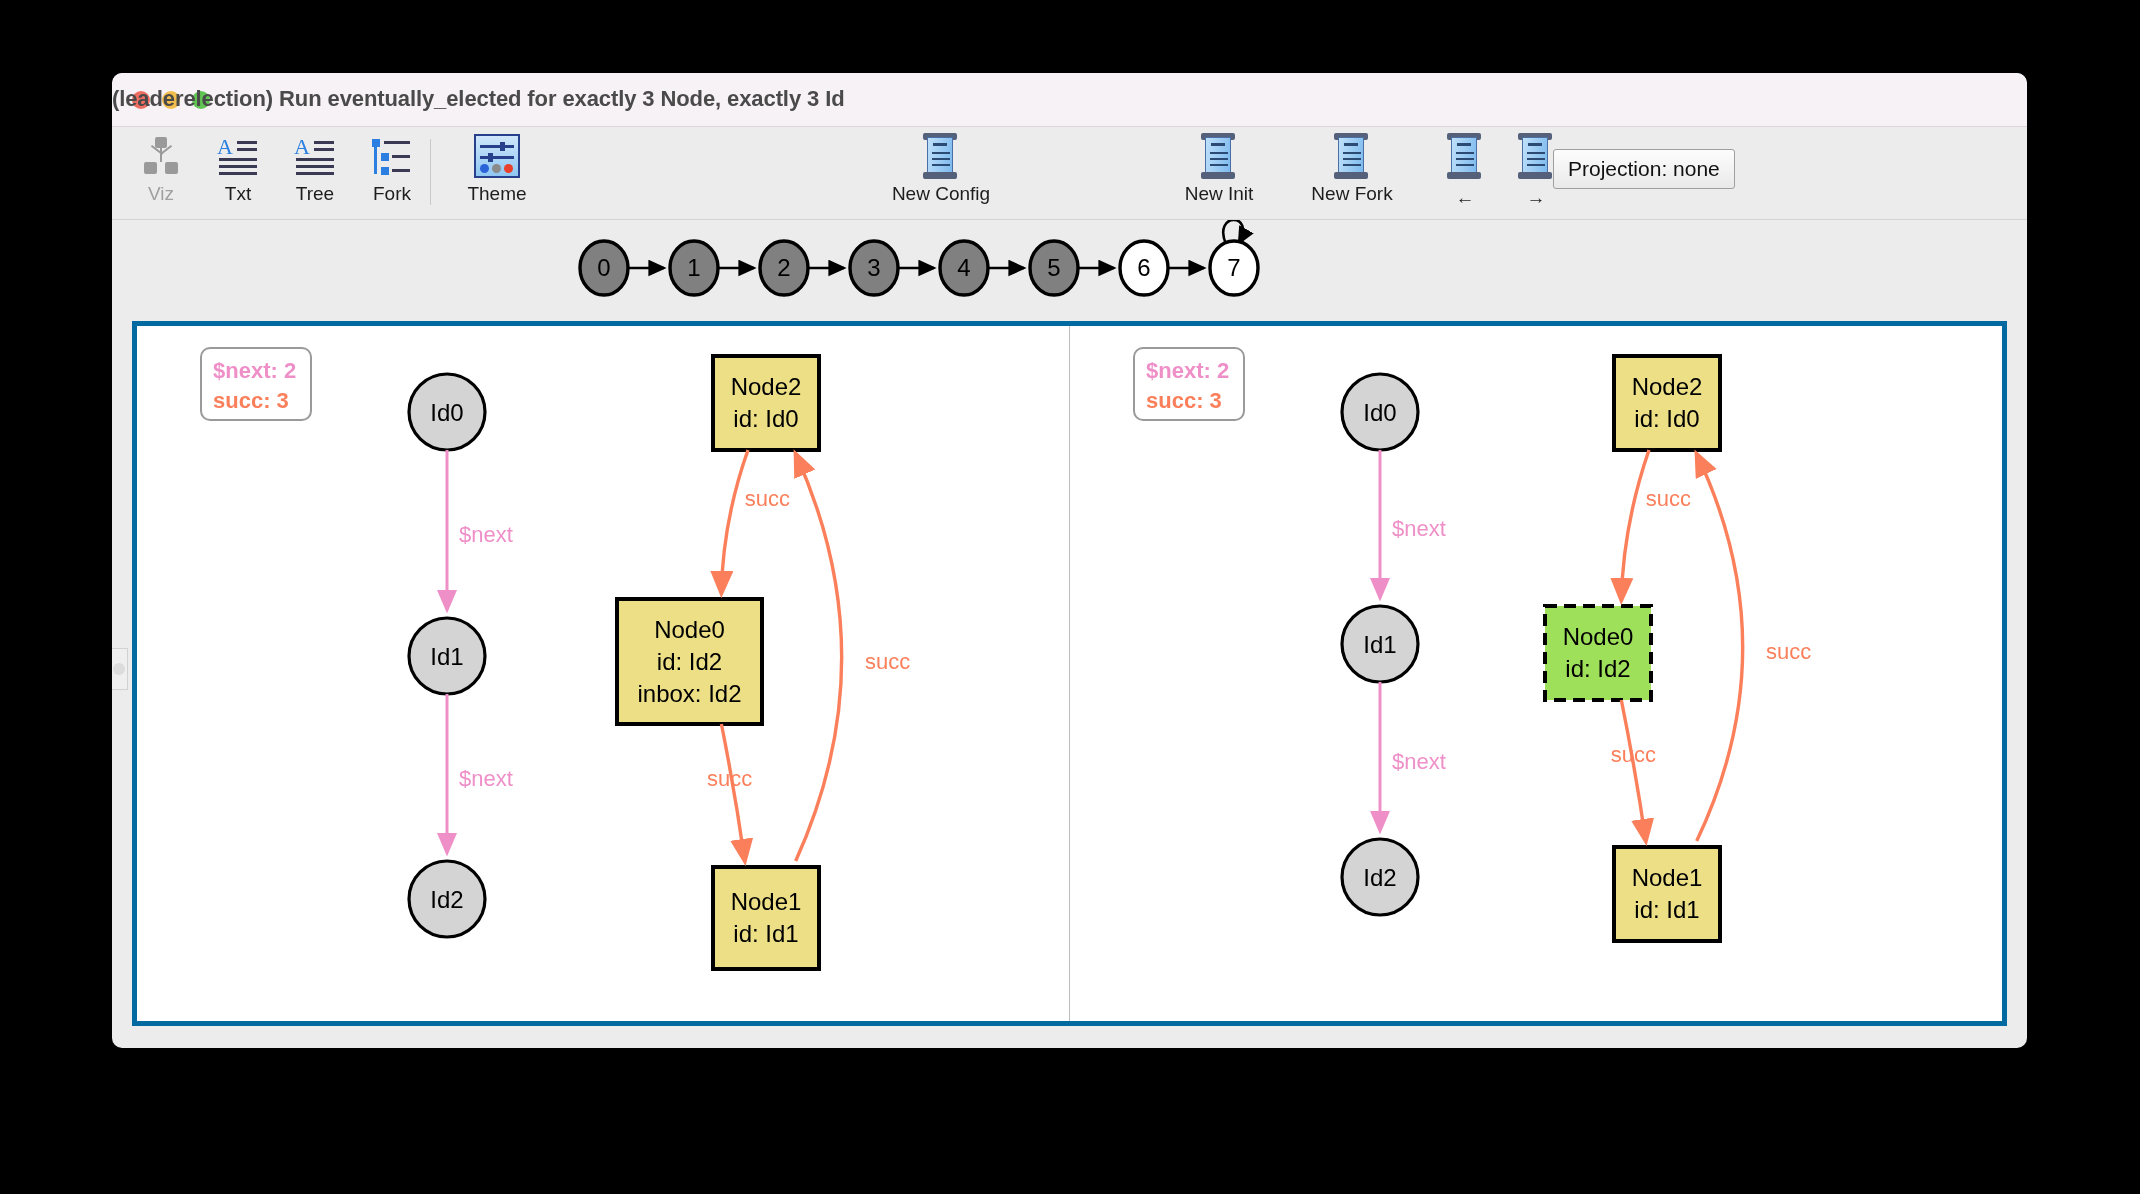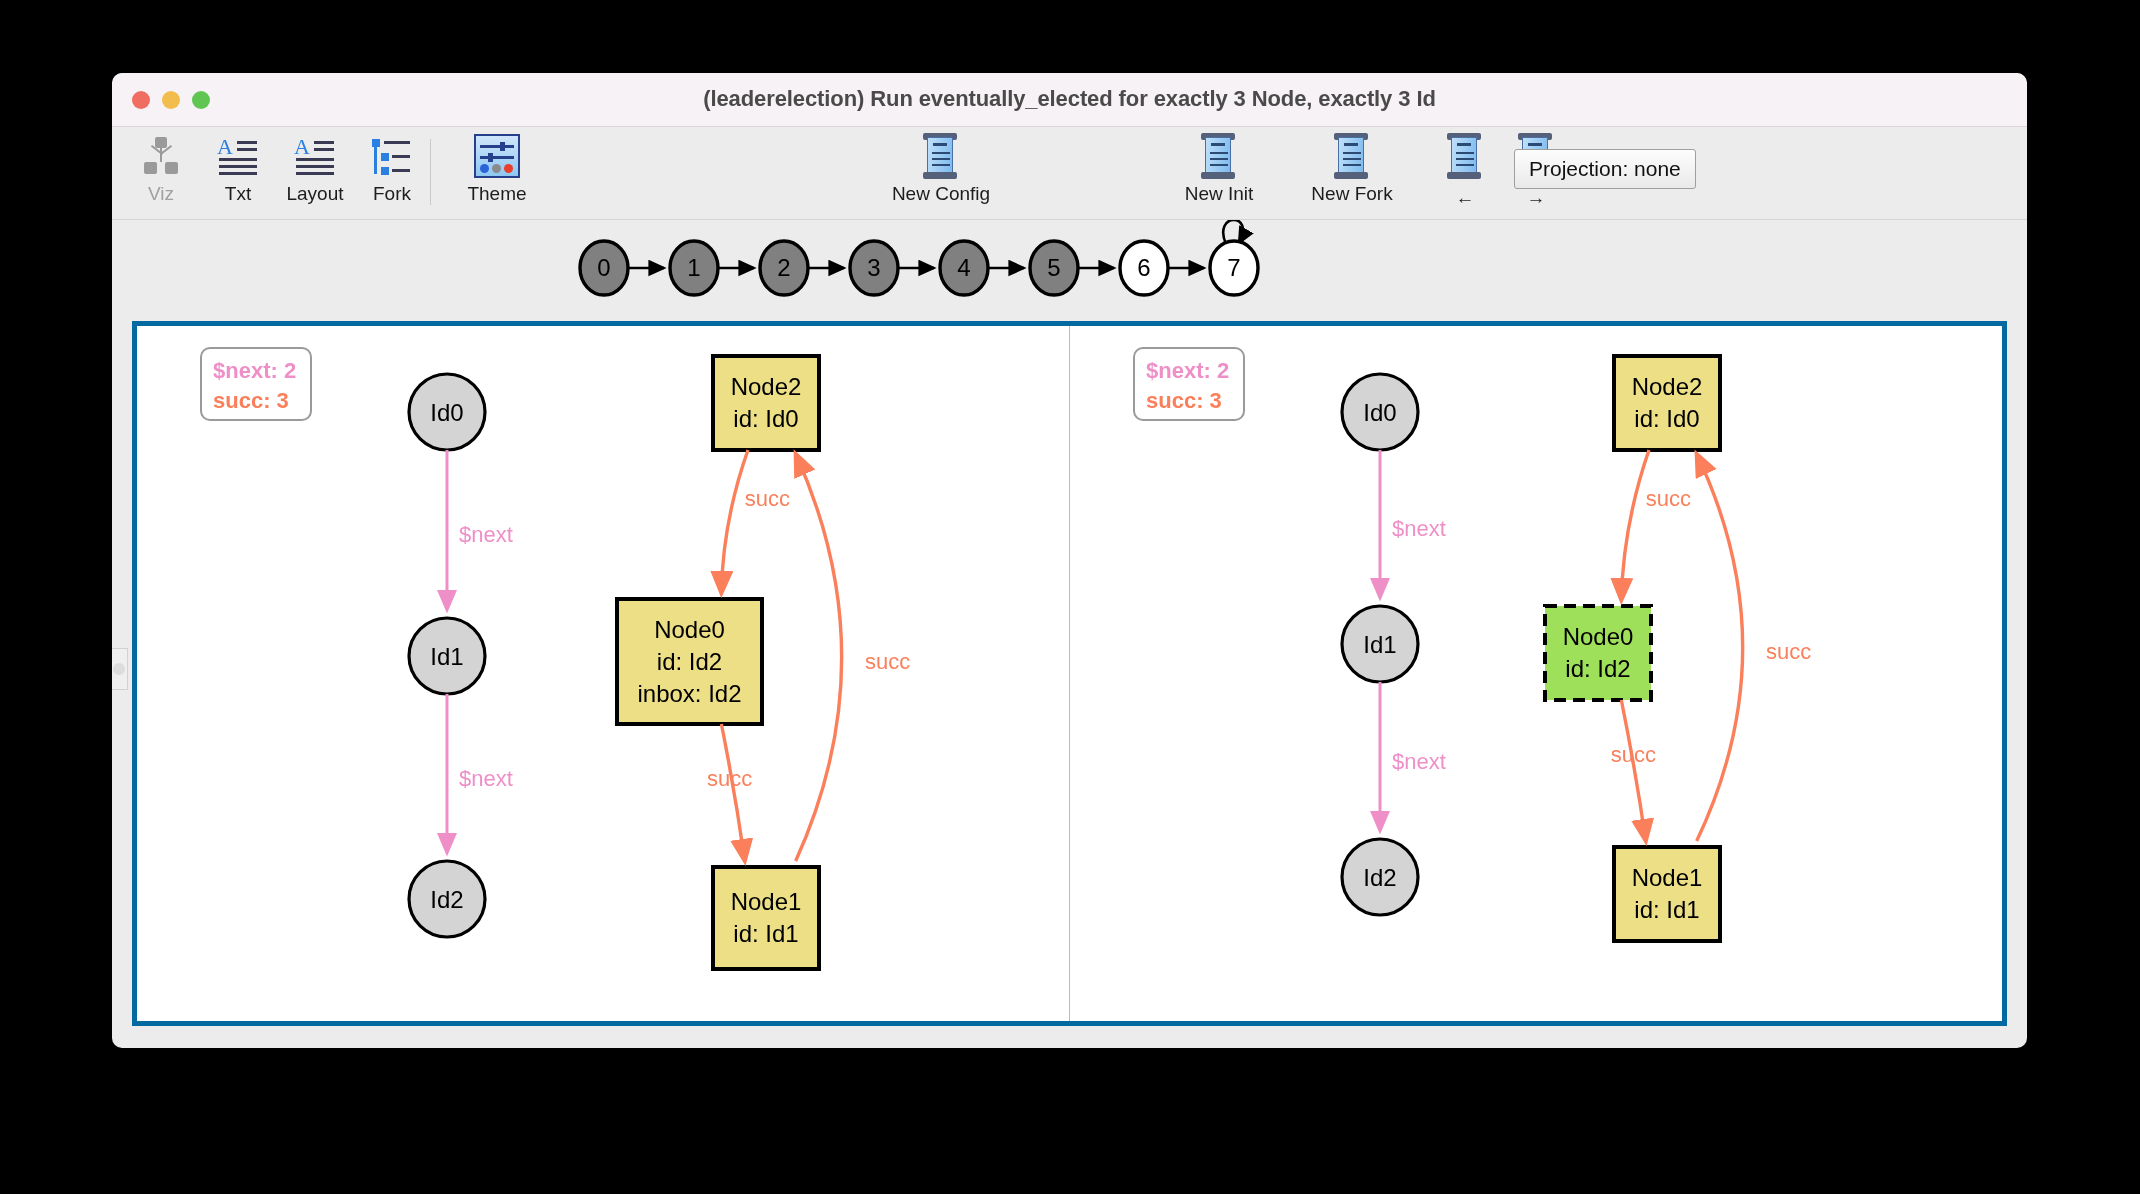--- a/index.html
+++ b/index.html
@@ -15,21 +15,21 @@
   #titlebar{
     position:relative; height:53px; background:#f7f2f5;
     border-bottom:1px solid #dcd6da;
     border-top-left-radius:10px;border-top-right-radius:10px;
   }
   .traffic{position:absolute;top:18px;width:18px;height:18px;border-radius:50%;}
   .tl-close{left:20px;background:#ef6e61;}
   .tl-min{left:50px;background:#f2bd4c;}
   .tl-max{left:80px;background:#61c554;}
   #title-text{
-    position:absolute;left:0;right:0;top:13px;text-align:center;
+    position:absolute;left:0;right:0;top:13px;
     font-size:22px;font-weight:bold;color:#4a4a4a;letter-spacing:-.1px;
   }
 
   
   #toolbar{
     position:relative;height:92px;background:#ececec;
     border-bottom:1px solid #d4d4d4;
   }
   .tbtn{
     position:absolute;top:4px;width:96px;height:84px;
@@ -162,21 +162,21 @@
       <div class="ico">
         <div class="ic-txt">
             <span class="A">A</span>
             <i class="ln s1"></i>
             <i class="ln s2"></i>
             <i class="ln s3"></i>
             <i class="ln s4"></i>
             <i class="ln s5"></i>
           </div>
       </div>
-      <div class="lbl">Layout</div>
+      <div class="lbl">Tree</div>
     </div>
 
     <div class="tbtn" style="left:232px">
       <div class="ico">
         <div class="ic-tree">
           <i class="sq" style="left:1px;top:3px"></i>
             <i class="ln" style="left:13px;top:5px;width:26px"></i>
           <i class="vl" style="left:3px;top:10px;height:28px"></i>
           <i class="sq" style="left:10px;top:17px"></i>
             <i class="ln" style="left:21px;top:19px;width:18px"></i>
@@ -275,21 +275,21 @@
             <i class="dts"></i>
             <i class="l" style="top:19px;width:18px"></i>
             <i class="l" style="top:25px;width:18px"></i>
             <i class="l" style="top:31px;width:18px"></i>
             <i class="rb"></i>
           </div>
       </div>
       <div class="lbl ic-rarr">→</div>
     </div>
 
-    <div id="projection-box" style="left:1402px">
+    <div id="projection-box" style="left:1441px">
       <span>Projection: none</span>
     </div>
   </div>
 
   <div id="chain-bar">
     <svg id="chain-svg" width="1915" height="96" viewBox="0 0 1915 96">
         <defs>
           <marker id="chev" markerWidth="7" markerHeight="7" refX="6" refY="3.2" orient="auto" markerUnits="strokeWidth">
             <path d="M0,0 L7,3.2 L0,6.4 z" fill="#000"></path>
           </marker>

